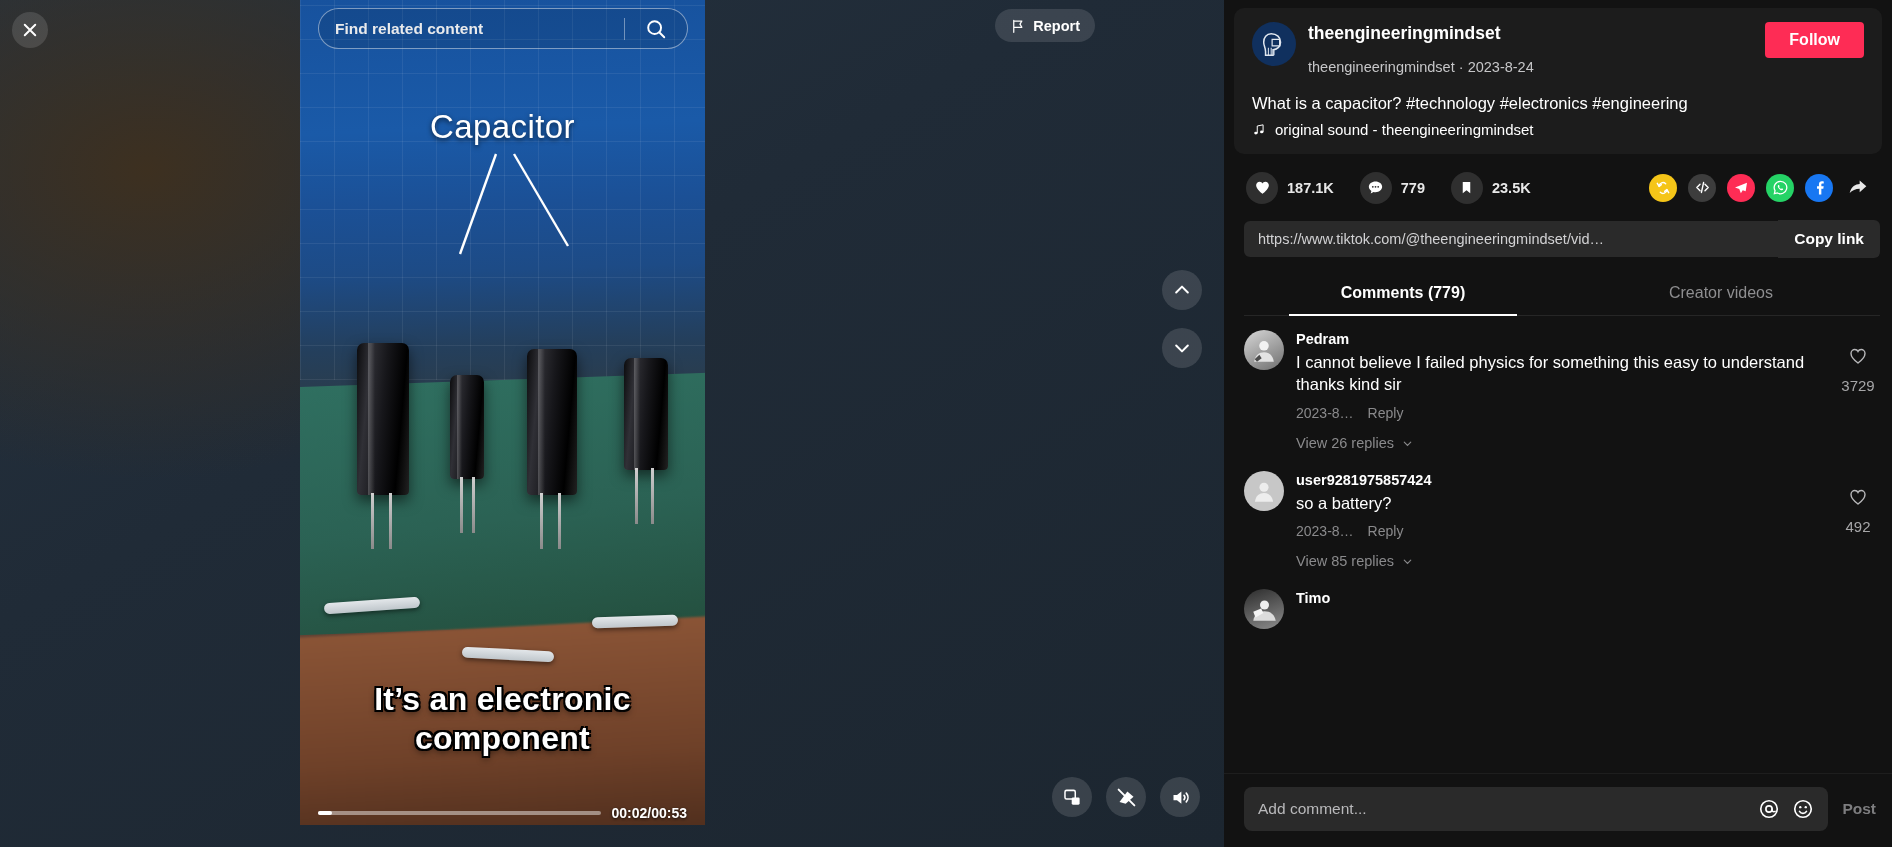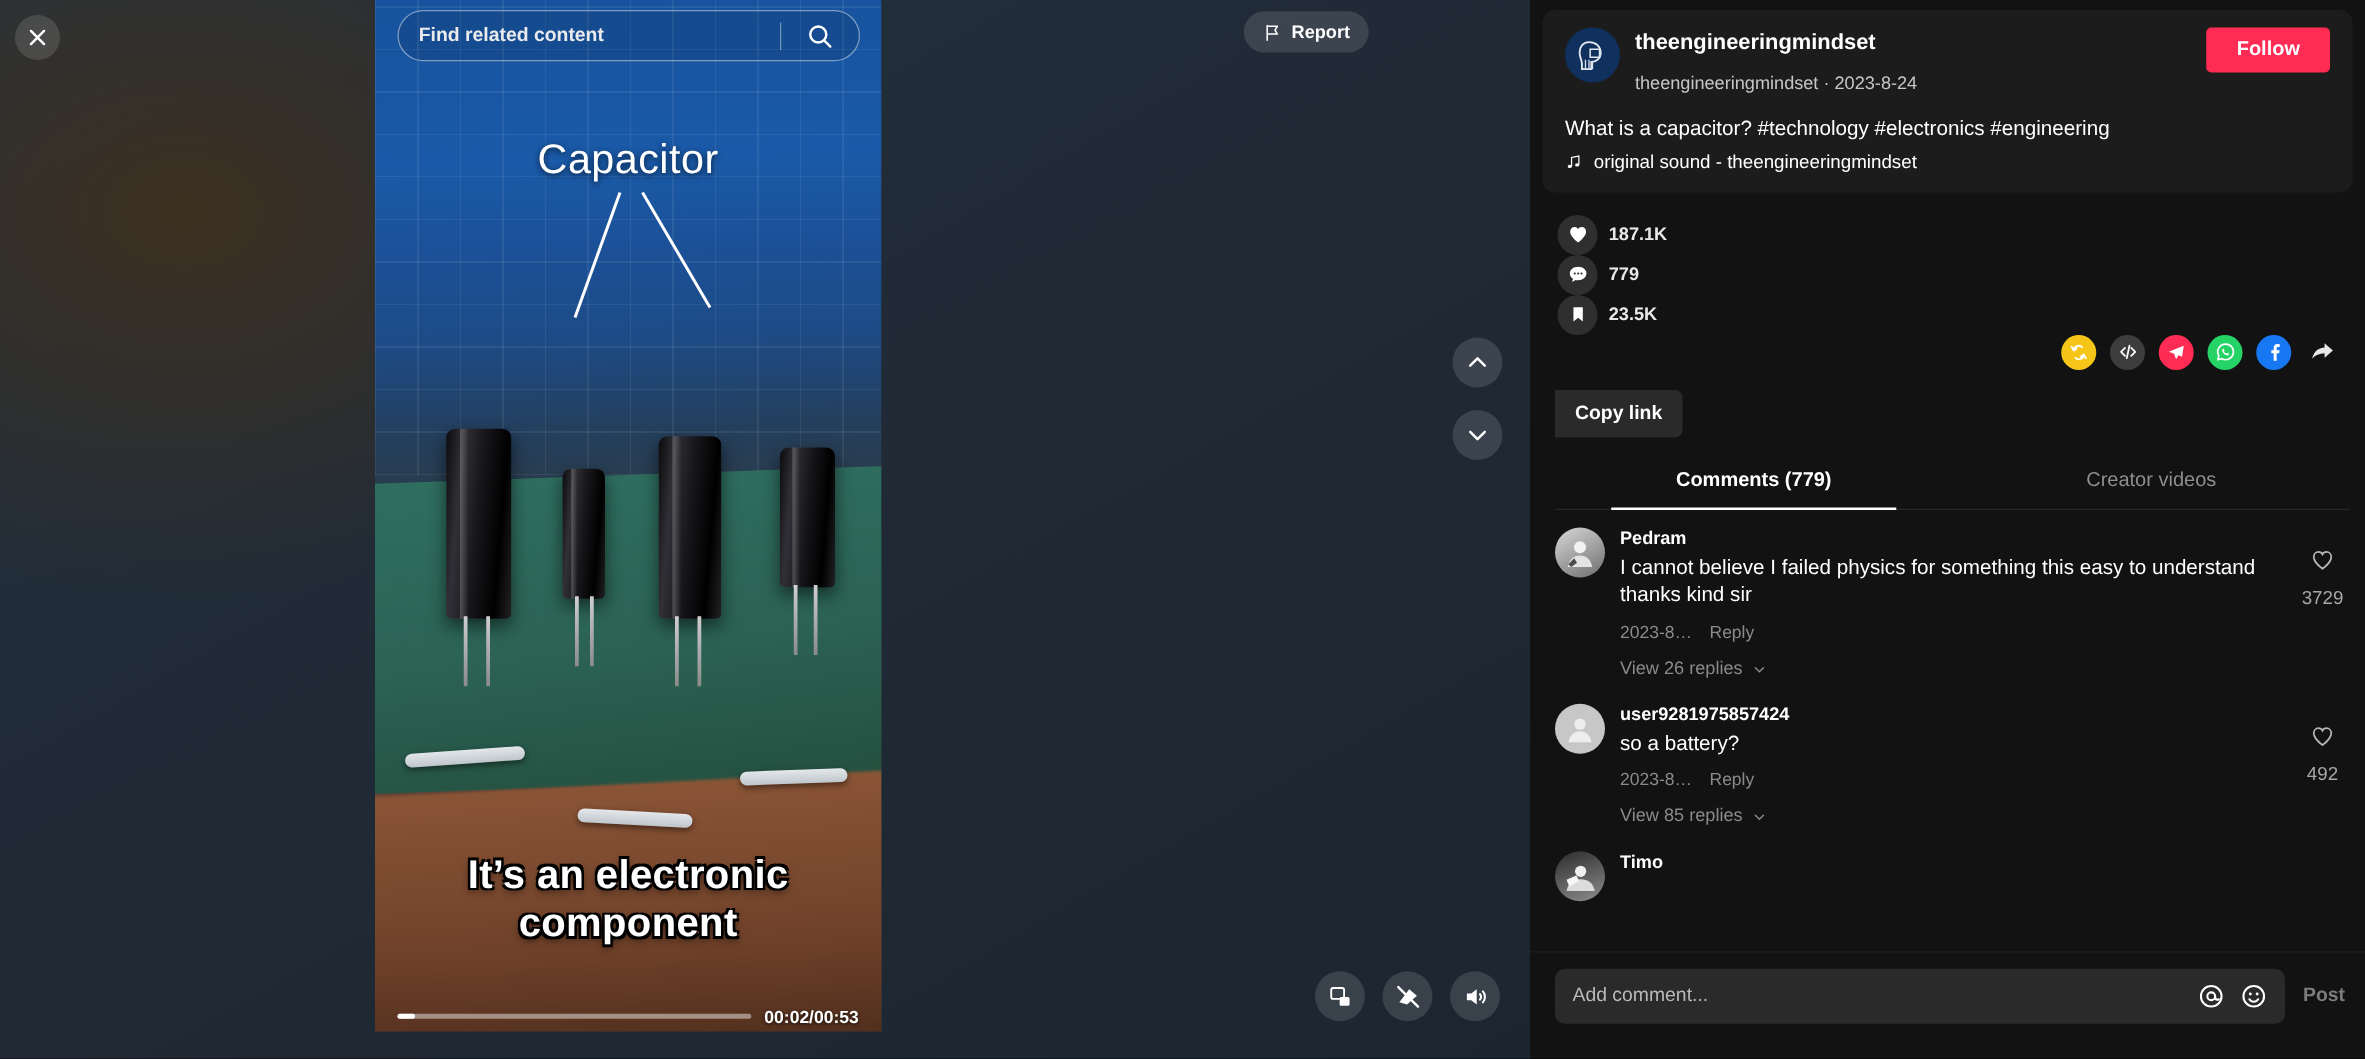--- a/index.html
+++ b/index.html
@@ -167,21 +167,21 @@
   .author-sub  { color:#c6c6c8; font-size:14.5px; line-height:1.45; margin-top:12px; }
   .follow-btn {
     flex:none; background:#fe2c55; color:#fff; border:none; border-radius:4px;
     padding:9px 24px; font-size:16px; font-weight:700; cursor:pointer;
     font-family:"Liberation Sans", sans-serif;
   }
   .desc { color:#fff; font-size:16.5px; line-height:1.4; margin-top:14px; }
   .sound-row { display:flex; align-items:center; gap:9px; margin-top:6px;
                color:#fff; font-size:15px; }
 
-  .action-row { display:flex; margin:18px 10px 0 22px;flex-direction:column; }
+  .action-row { display:flex; margin:18px 10px 0 22px; }
   .stat { display:flex; align-items:center; gap:9px; margin-right:26px; cursor:pointer; }
   .stat-ico {
     width:32px; height:32px; border-radius:50%; background:#2f2f2f;
     display:flex; align-items:center; justify-content:center;
   }
   .stat-num { color:#e8e8e8; font-size:14.5px; font-weight:700; }
   .share-icons { display:flex; align-items:center; gap:11px; margin-left:auto; margin-right:10px; }
   .sh { width:28px; height:28px; border-radius:50%; display:flex; align-items:center;
         justify-content:center; cursor:pointer; flex:none; }
 
@@ -215,21 +215,21 @@
   .c-name { color:#fff; font-size:14.5px; font-weight:700; line-height:1.3; }
   .c-text { color:#fff; font-size:16.5px; line-height:1.37; margin-top:2px; }
   .c-meta { display:flex; gap:14px; margin-top:9px; color:#8a8a8c; font-size:14px; }
   .c-meta .reply { cursor:pointer; }
   .c-replies { display:flex; align-items:center; gap:7px; margin-top:14px;
                color:#8a8a8c; font-size:14.5px; cursor:pointer; }
   .c-like { width:44px; flex:none; text-align:center; padding-top:16px; cursor:pointer; }
   .c-like-num { color:#a6a6a8; font-size:15px; margin-top:7px; }
 
   .comment-bar {
-    position:absolute; left:0; right:0; bottom:16px; height:70px; background:#121212;
+    position:absolute; left:0; right:0; bottom:4px; height:70px; background:#121212;
     display:flex; align-items:center; padding:0 12px 0 20px; gap:14px;
     border-top:1px solid #1e1e1e;
   }
   .cb-input {
     flex:1; height:44px; background:#2a2a2a; border-radius:8px;
     display:flex; align-items:center; padding:0 14px;
   }
   .cb-input input {
     flex:1; background:transparent; border:none; outline:none; color:#fff;
     font-size:15.5px; font-family:"Liberation Sans", sans-serif;
@@ -446,20 +446,21 @@
         </div>
         <div class="sh">
           <svg width="20" height="20" viewBox="0 0 24 24">
             <path d="M2 18 C4 10 9 7.5 14 7.2 V3 L22 10 L14 17 V12.8 C9 13 5 14.6 2 18 Z" fill="#e8e8e8"></path>
           </svg>
         </div>
       </div>
     </div>
 
     <div class="link-row">
+      <div class="link-box">https://www.tiktok.com/@theengineeringmindset/vid…</div>
       <button class="copy-btn">Copy link</button>
     </div>
 
     <div class="tabs">
       <div class="tab active">Comments (779)</div>
       <div class="tab">Creator videos</div>
     </div>
 
     <div class="comments">
 

